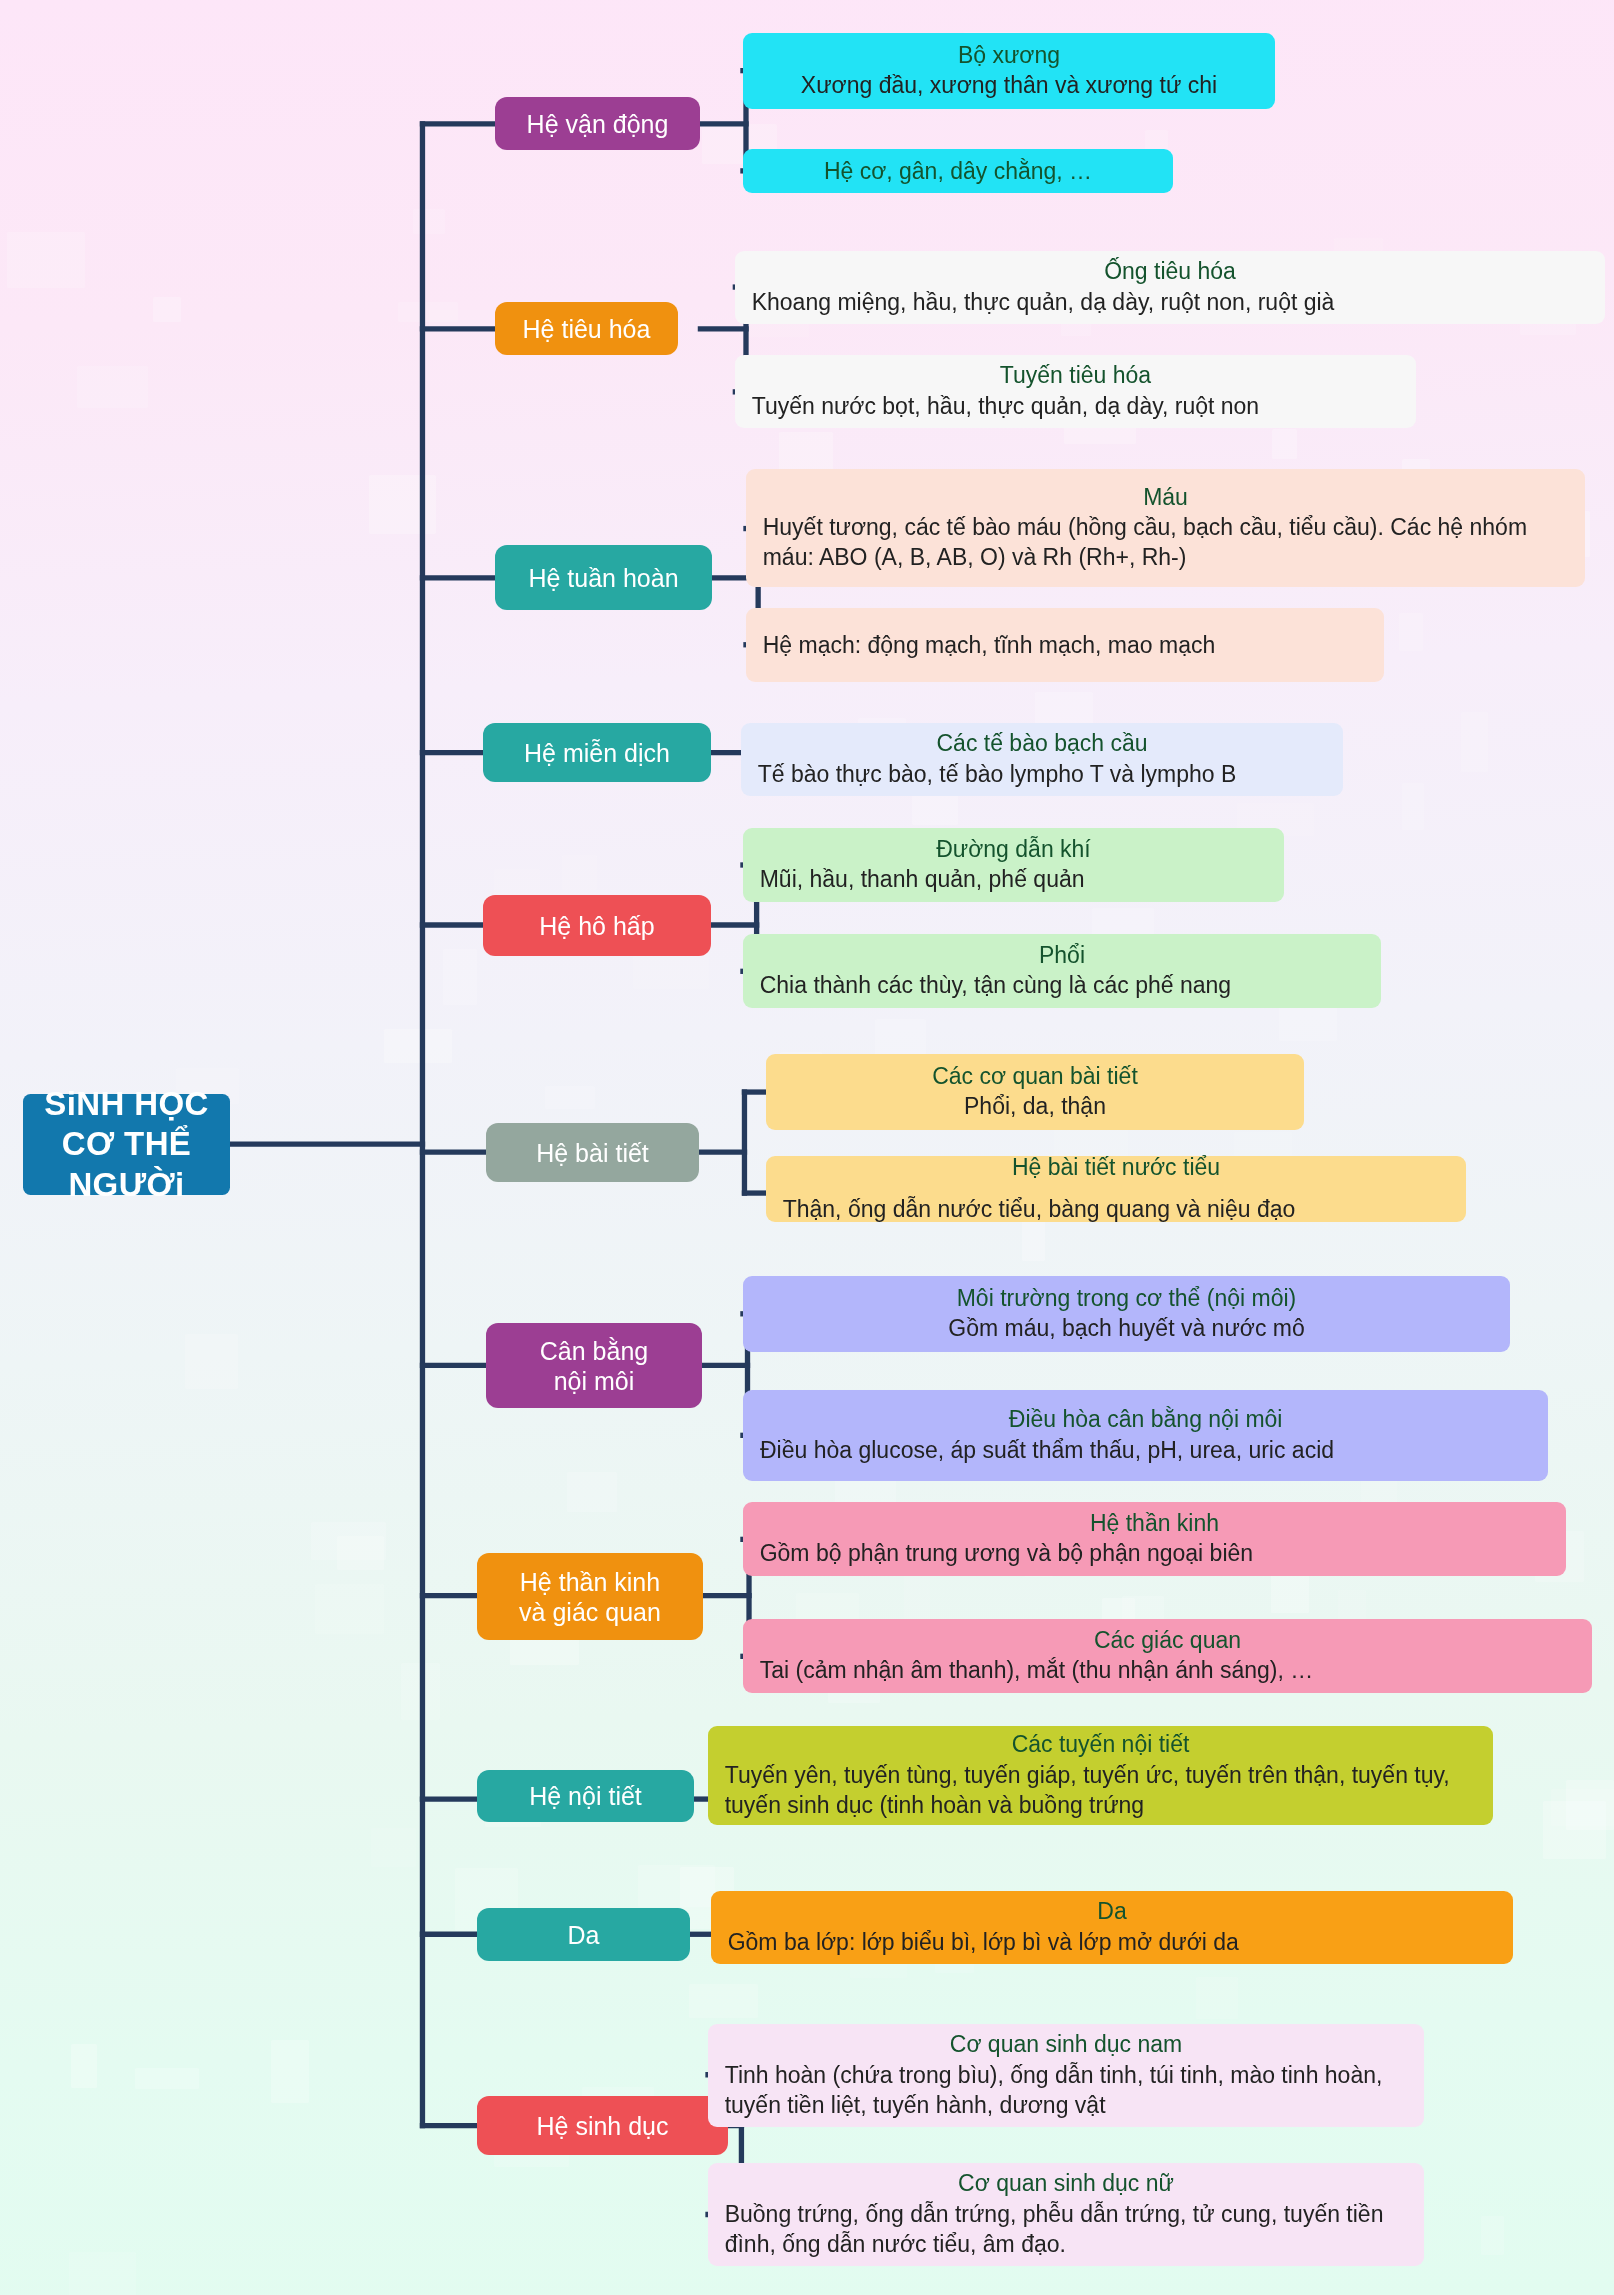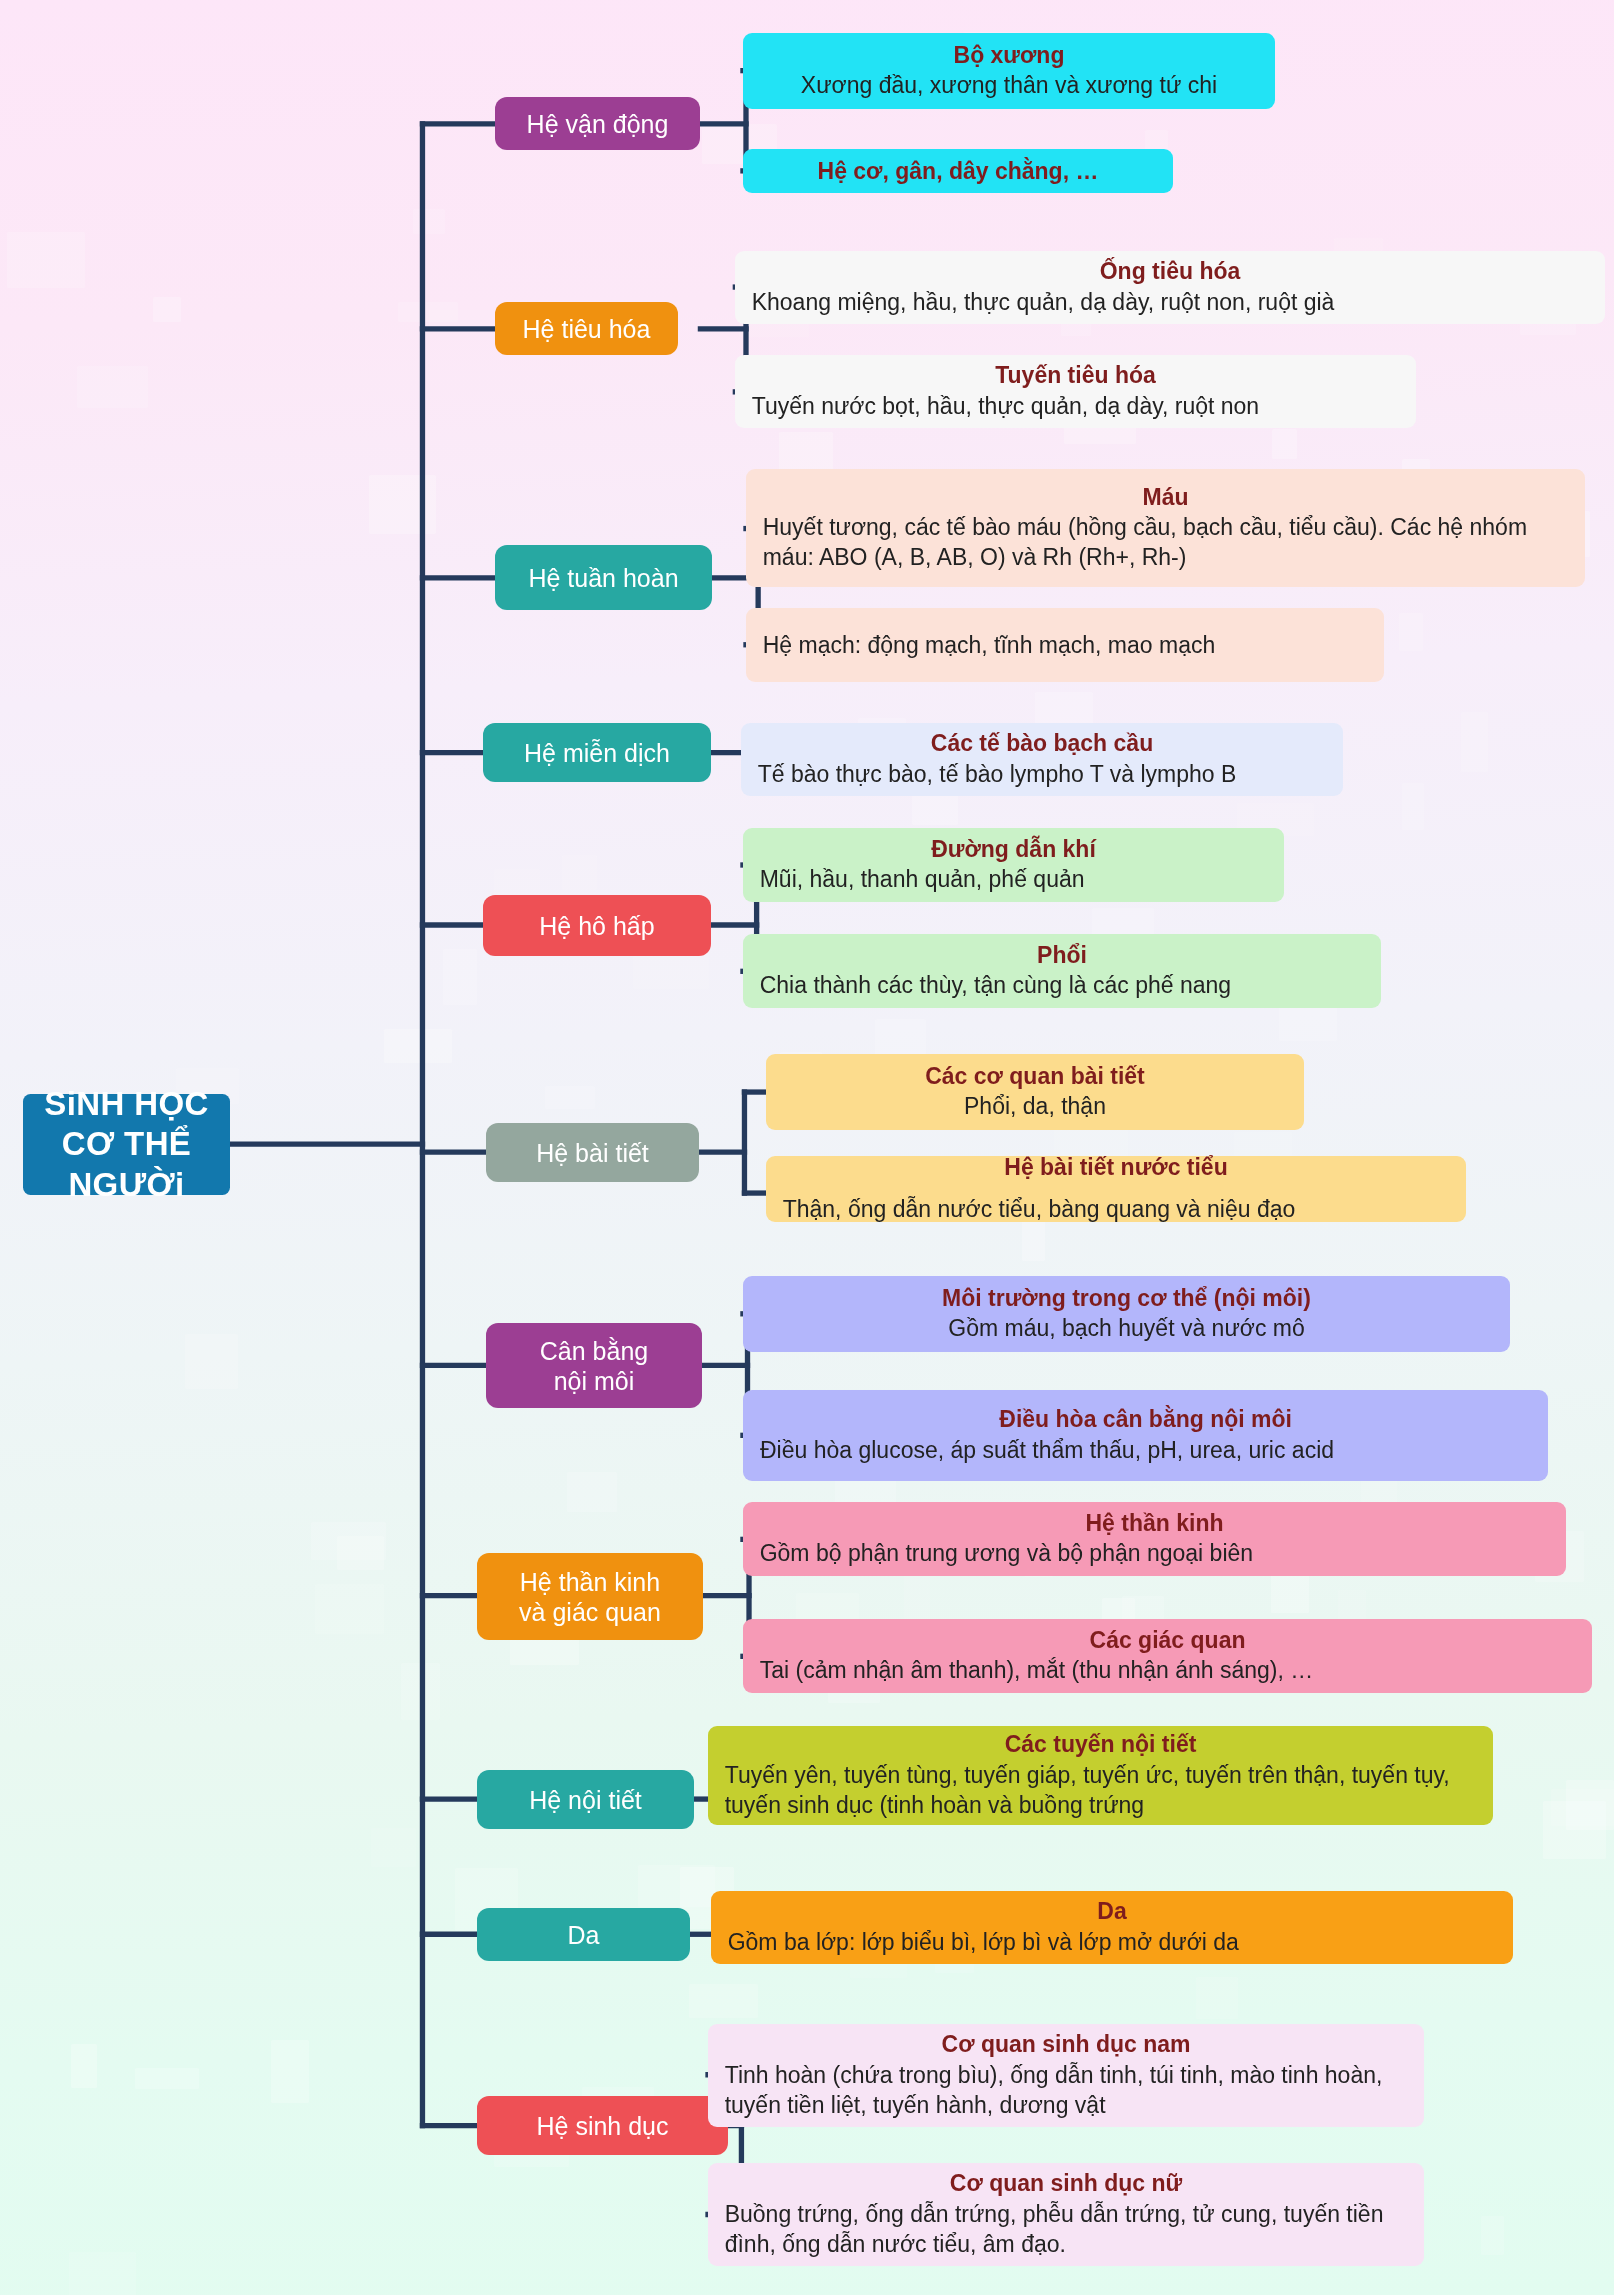--- a/index.html
+++ b/index.html
@@ -24,21 +24,21 @@
     background:#1278ad;color:#fff;border-radius:7.6px;
     font-weight:700;font-size:33px;line-height:1.22;letter-spacing:0.4px;text-align:center;
   }
 
   
   .branch{color:#ffffff;font-size:25px;line-height:1.2;text-align:center;border-radius:12px;
           padding:0 7.6px;font-weight:400;}
 
   
   .leaf{border-radius:9px;align-items:stretch;justify-content:center;padding:7.6px 16.7px;}
-  .leaf .ttl{font-weight:700;font-size:23px;line-height:1.25;text-align:center;color:#7f1d1d;}
+  .leaf .ttl{font-weight:400;font-size:23px;line-height:1.25;text-align:center;color:#14532d;}
   .leaf .dsc{font-weight:400;font-size:23px;line-height:1.3;text-align:left;color:#222;margin-top:1.5px;}
   .leaf.center .dsc{text-align:center;}
 </style>
 </head>
 <body>
 
 <div id="stage">
   <div id="watermarks">
       <div class="wm" style="left: 1035px; top: 692px; width: 58px; height: 65px; opacity: 0.555758;"></div>
       <div class="wm" style="left: 1064px; top: 392px; width: 72px; height: 52px; opacity: 0.622391;"></div>
@@ -263,21 +263,21 @@
         <div>và giác quan</div>
       </div>
       <div class="node leaf" style="left: 743px; top: 1502px; width: 823px; height: 74px; background: rgb(246, 154, 182);">
         <div class="ttl">Hệ thần kinh</div>
         <div class="dsc">Gồm bộ phận trung ương và bộ phận ngoại biên</div>
       </div>
       <div class="node leaf" style="left: 743px; top: 1619px; width: 849px; height: 74px; background: rgb(246, 154, 182);">
         <div class="ttl">Các giác quan</div>
         <div class="dsc">Tai (cảm nhận âm thanh), mắt (thu nhận ánh sáng), …</div>
       </div>
-      <div class="node branch" style="left: 477px; top: 1770px; width: 217px; height: 59px; background: rgb(39, 168, 162);">
+      <div class="node branch" style="left: 477px; top: 1770px; width: 217px; height: 52px; background: rgb(39, 168, 162);">
         <div>Hệ nội tiết</div>
       </div>
       <div class="node leaf" style="left: 708px; top: 1726px; width: 785px; height: 99px; background: rgb(196, 207, 47);">
         <div class="ttl">Các tuyến nội tiết</div>
         <div class="dsc">Tuyến yên, tuyến tùng, tuyến giáp, tuyến ức, tuyến trên thận, tuyến tụy, tuyến sinh dục (tinh hoàn và buồng trứng</div>
       </div>
       <div class="node branch" style="left: 477px; top: 1908px; width: 213px; height: 53px; background: rgb(39, 168, 162);">
         <div>Da</div>
       </div>
       <div class="node leaf" style="left: 711px; top: 1891px; width: 802px; height: 73px; background: rgb(249, 160, 21);">

